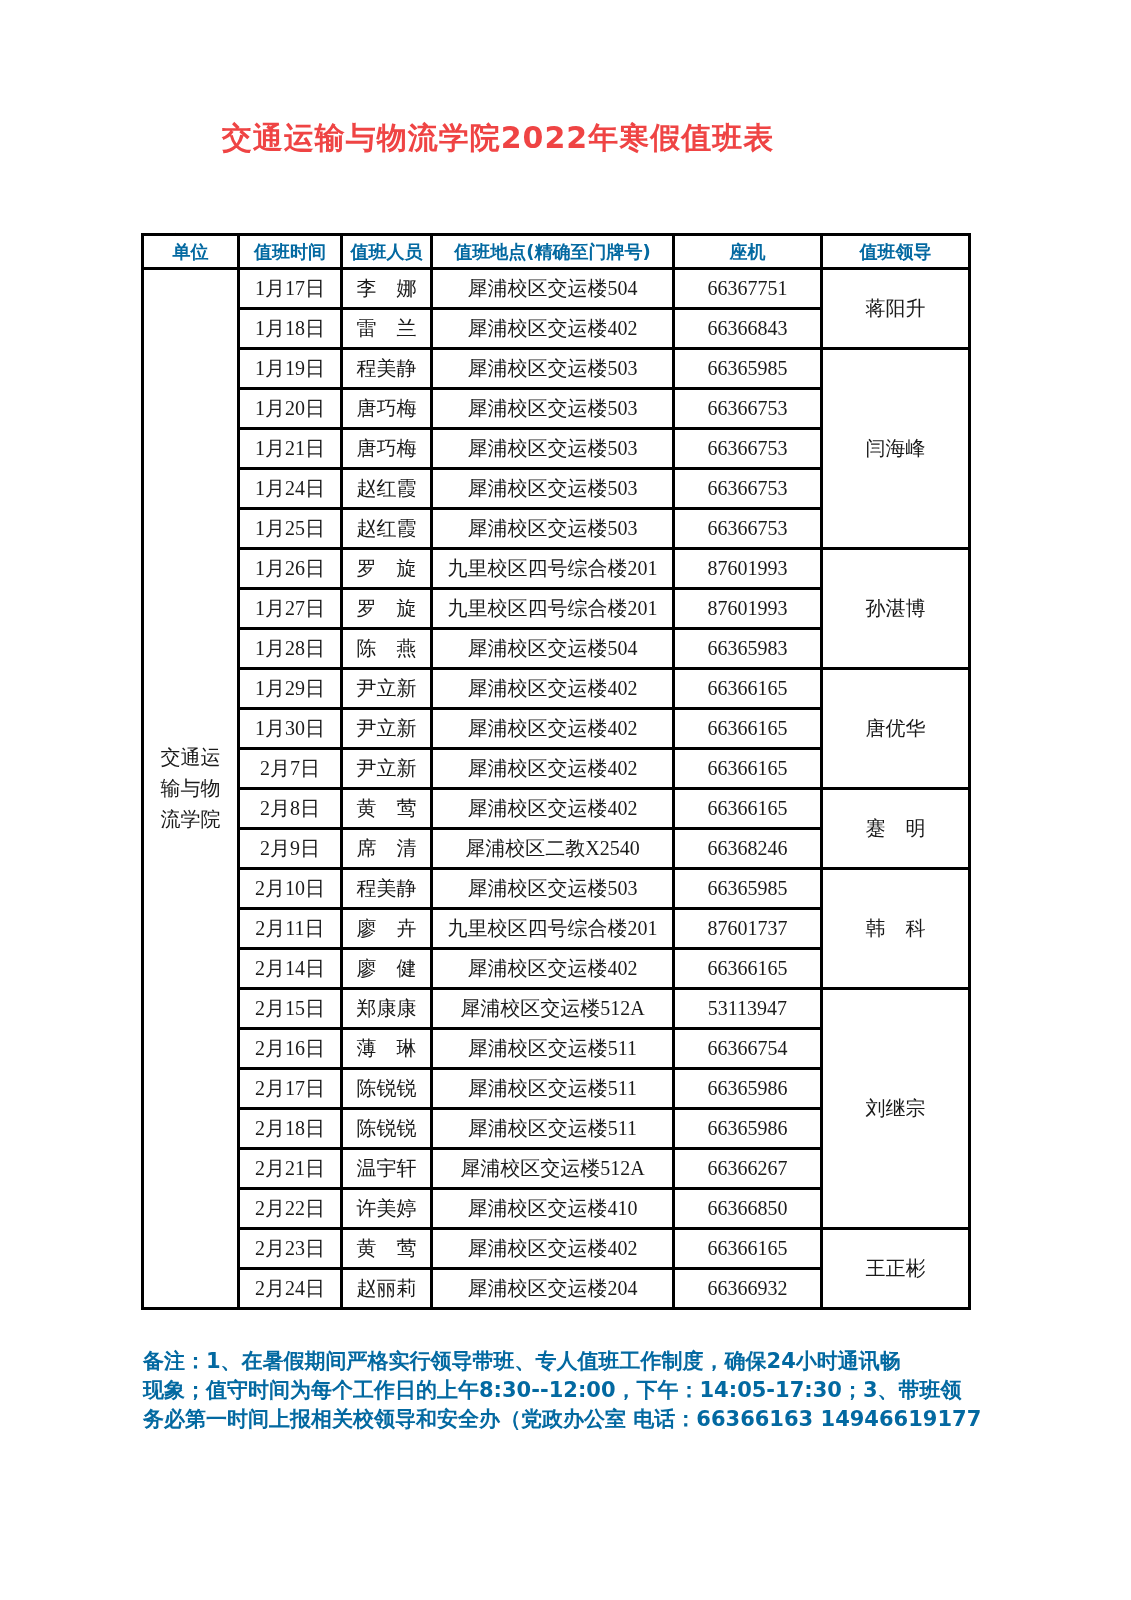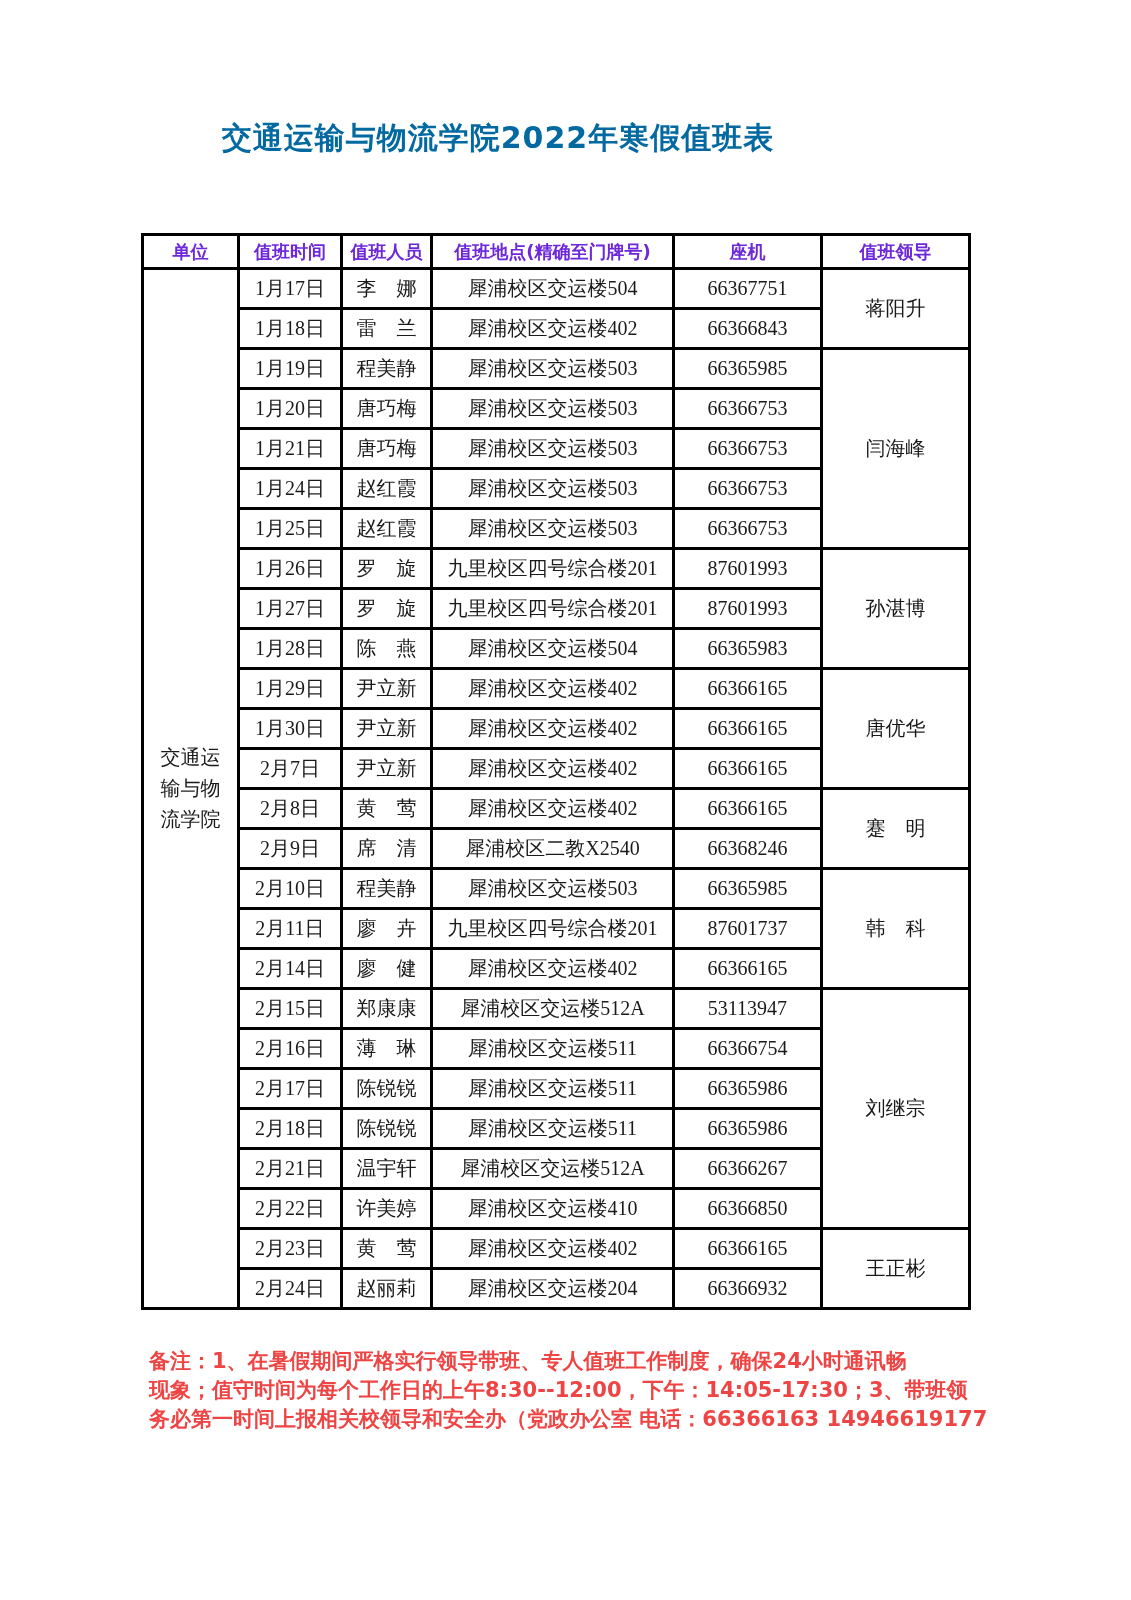--- a/index.html
+++ b/index.html
@@ -9,57 +9,57 @@
     background:#ffffff;
     margin:0 auto;
     font-family:"Liberation Serif","DejaVu Serif",serif;
     color:#111;
     overflow:hidden;
   }
   .doc-title{
     position:absolute;top:118px;left:0;width:996px;
     text-align:center;
     font-family:"DejaVu Sans","Liberation Sans",sans-serif;
-    font-weight:700;font-size:30px;letter-spacing:1px;color:#0369a1;
+    font-weight:700;font-size:30px;letter-spacing:1px;color:#ef4444;
   }
   .doc-subtitle{
     position:absolute;top:186px;left:143px;
     font-family:"DejaVu Sans","Liberation Sans",sans-serif;
     font-weight:700;font-size:20px;color:#ef4444;margin-top:44px;
   }
   table.duty{
     position:absolute;top:233px;left:141px;
     border-collapse:collapse;table-layout:fixed;
     width:827px;
     background:#fff;
   }
   table.duty th, table.duty td{
     border:3px solid #000;
     text-align:center;vertical-align:middle;
     padding:0 2px;
     overflow:hidden;
   }
   table.duty th{
     font-family:"DejaVu Sans","Liberation Sans",sans-serif;
-    font-weight:700;font-size:18px;height:31px;color:#6d28d9;
+    font-weight:700;font-size:18px;height:31px;color:#0369a1;
   }
   table.duty td{
     font-size:20px;height:37px;color:#1a1a1a;
     font-family:"Liberation Serif","DejaVu Serif",serif;
   }
   td.unit-cell{width:96px;}
   .unit-text{
     display:inline-block;width:3.1em;
     word-break:break-all;line-height:1.55;
     text-align:center;font-size:20px;
   }
   .remark{
-    position:absolute;top:1347px;left:149px;width:865px;
-    font-family:"DejaVu Sans","Liberation Sans",sans-serif;
-    font-weight:700;font-size:21px;line-height:29px;color:#ef4444;
+    position:absolute;top:1347px;left:143px;width:865px;
+    font-family:"DejaVu Sans","Liberation Sans",sans-serif;
+    font-weight:700;font-size:21px;line-height:29px;color:#0369a1;
     text-align:left;
   }
   .remark div{white-space:nowrap;}
 </style>
 </head>
 <body>
 
 <div class="page">
 
   <div class="doc-title">交通运输与物流学院2022年寒假值班表</div>

